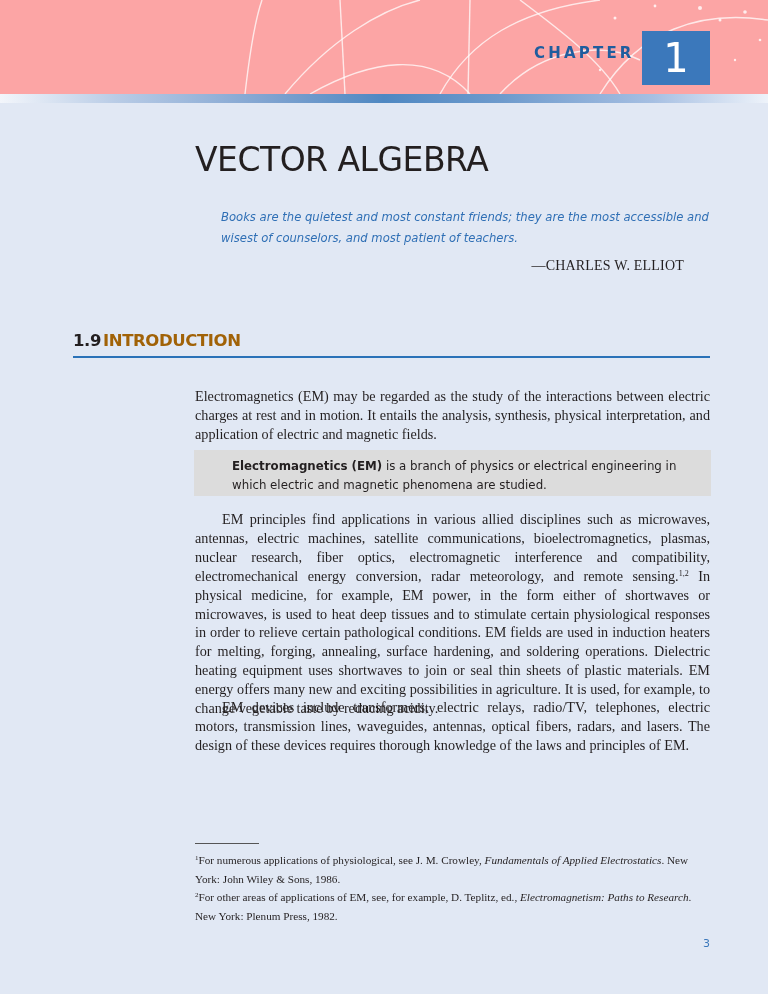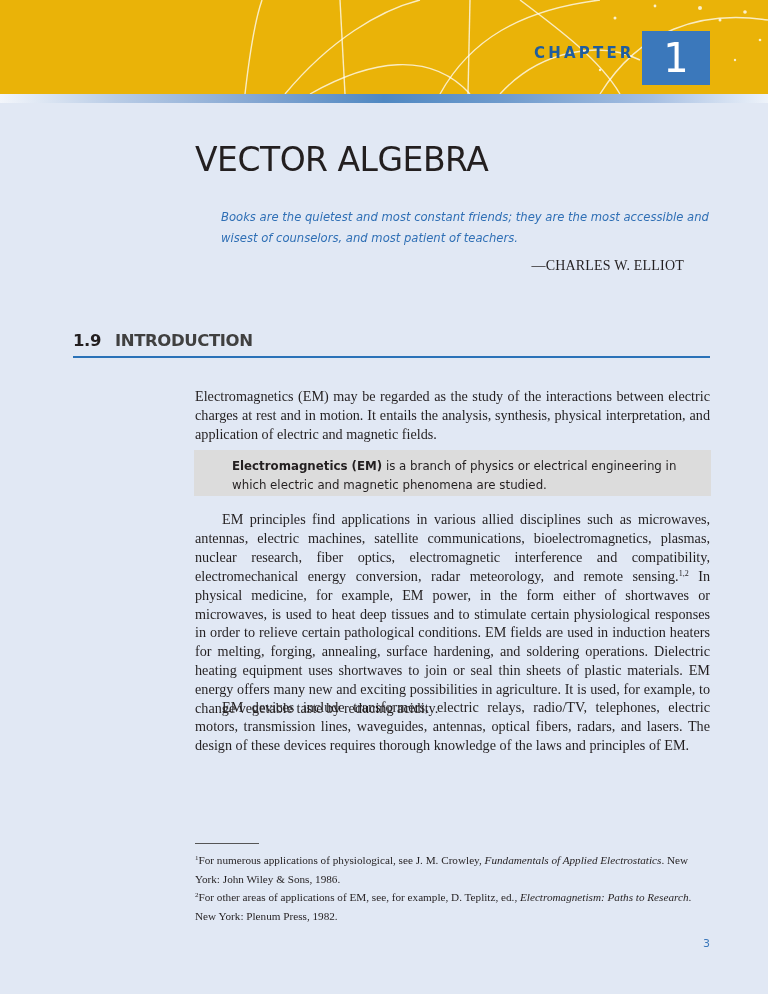--- a/index.html
+++ b/index.html
@@ -4,21 +4,21 @@
 <style>
   html, body { margin: 0; padding: 0; }
   body {
     width: 768px; height: 994px; position: relative; overflow: hidden;
     background: #e1e8f4;
     font-family: "Liberation Serif", serif;
     color: #231f20;
   }
   .header-band {
     position: absolute; left: 0; top: 0; width: 768px; height: 94px;
-    background: #eab308; overflow: hidden;
+    background: #fca5a5; overflow: hidden;
   }
   .header-deco { position: absolute; left: 0; top: 0; width: 768px; height: 94px; }
   .chapter-label {
     position: absolute; left: 534px; top: 44px;
     font-family: "DejaVu Sans", sans-serif; font-weight: bold;
     font-size: 15px; letter-spacing: 3.2px; color: #1f5d9e;
   }
   .chapter-box {
     position: absolute; left: 642px; top: 31px; width: 68px; height: 54px;
     background: #3b78bb; color: #ffffff;
@@ -43,21 +43,21 @@
     position: absolute; right: 84px; top: 258px;
     font-family: "Liberation Serif", serif; font-size: 14px; color: #231f20;
     letter-spacing: 0.2px;
   }
   .section-heading {
     position: absolute; left: 73px; top: 331px; margin: 0;
     font-family: "DejaVu Sans", sans-serif; font-weight: bold; font-size: 16.5px;
     letter-spacing: -0.4px;
   }
   .section-number { color: #231f20; }
-  .section-title { color: #404040; margin-left: 14px; }
+  .section-title { color: #a16207; margin-left: 2px; }
   .section-rule {
     position: absolute; left: 73px; top: 356px; width: 637px; height: 1.5px;
     background: #2a72b8;
   }
   .body-text {
     position: absolute; left: 195px; width: 515px;
     font-family: "Liberation Serif", serif; font-size: 14.2px; line-height: 18.9px;
     text-align: justify; color: #231f20; margin: 0;
   }
   .indent { text-indent: 27px; }

